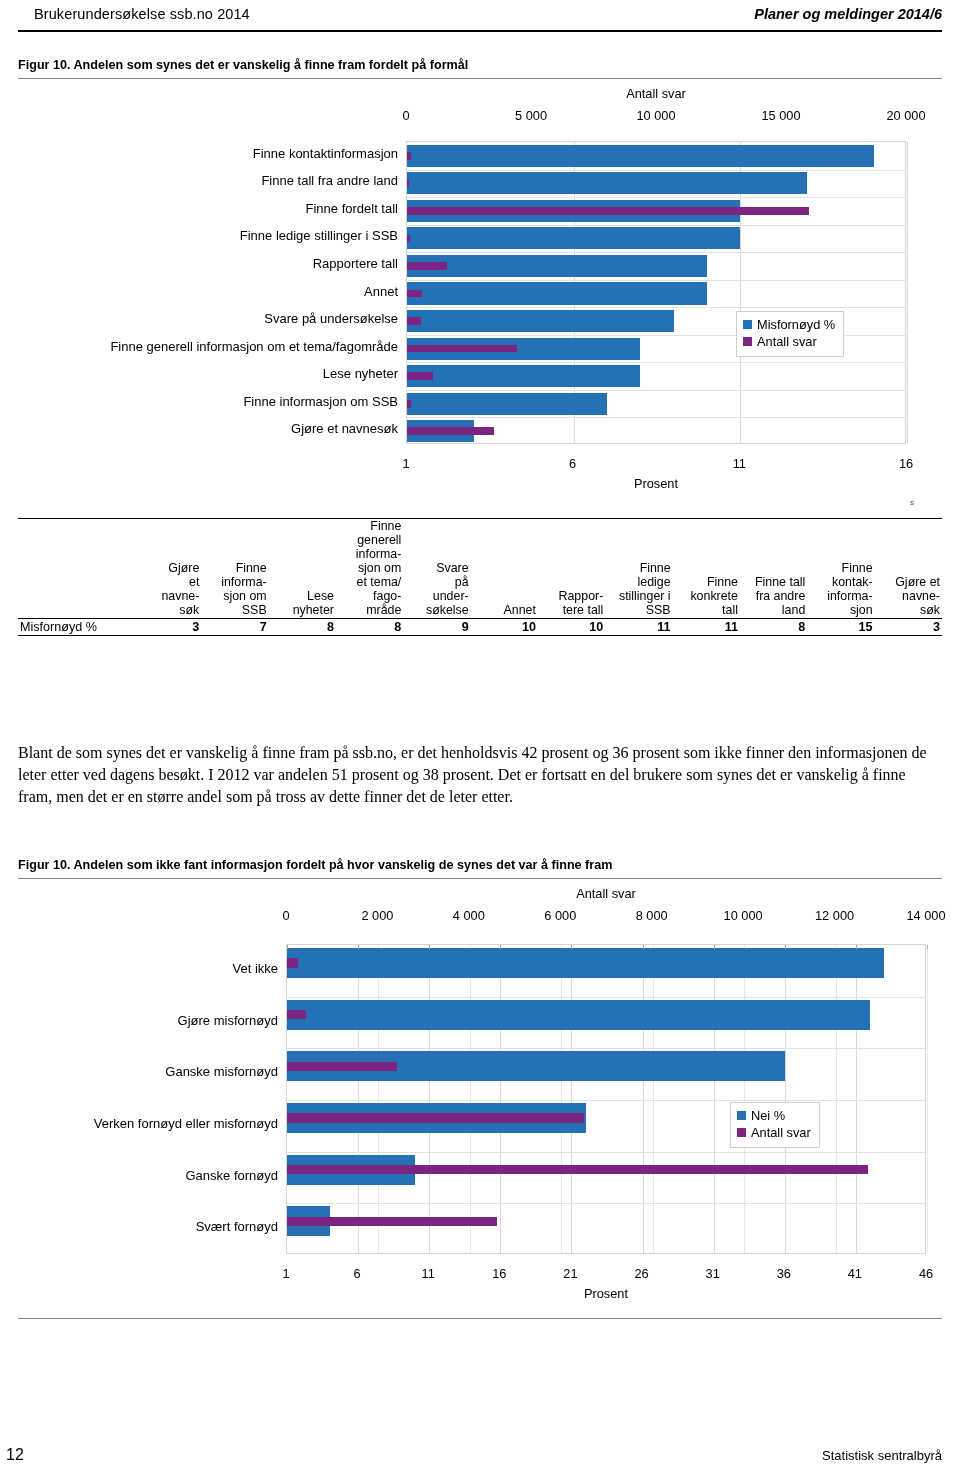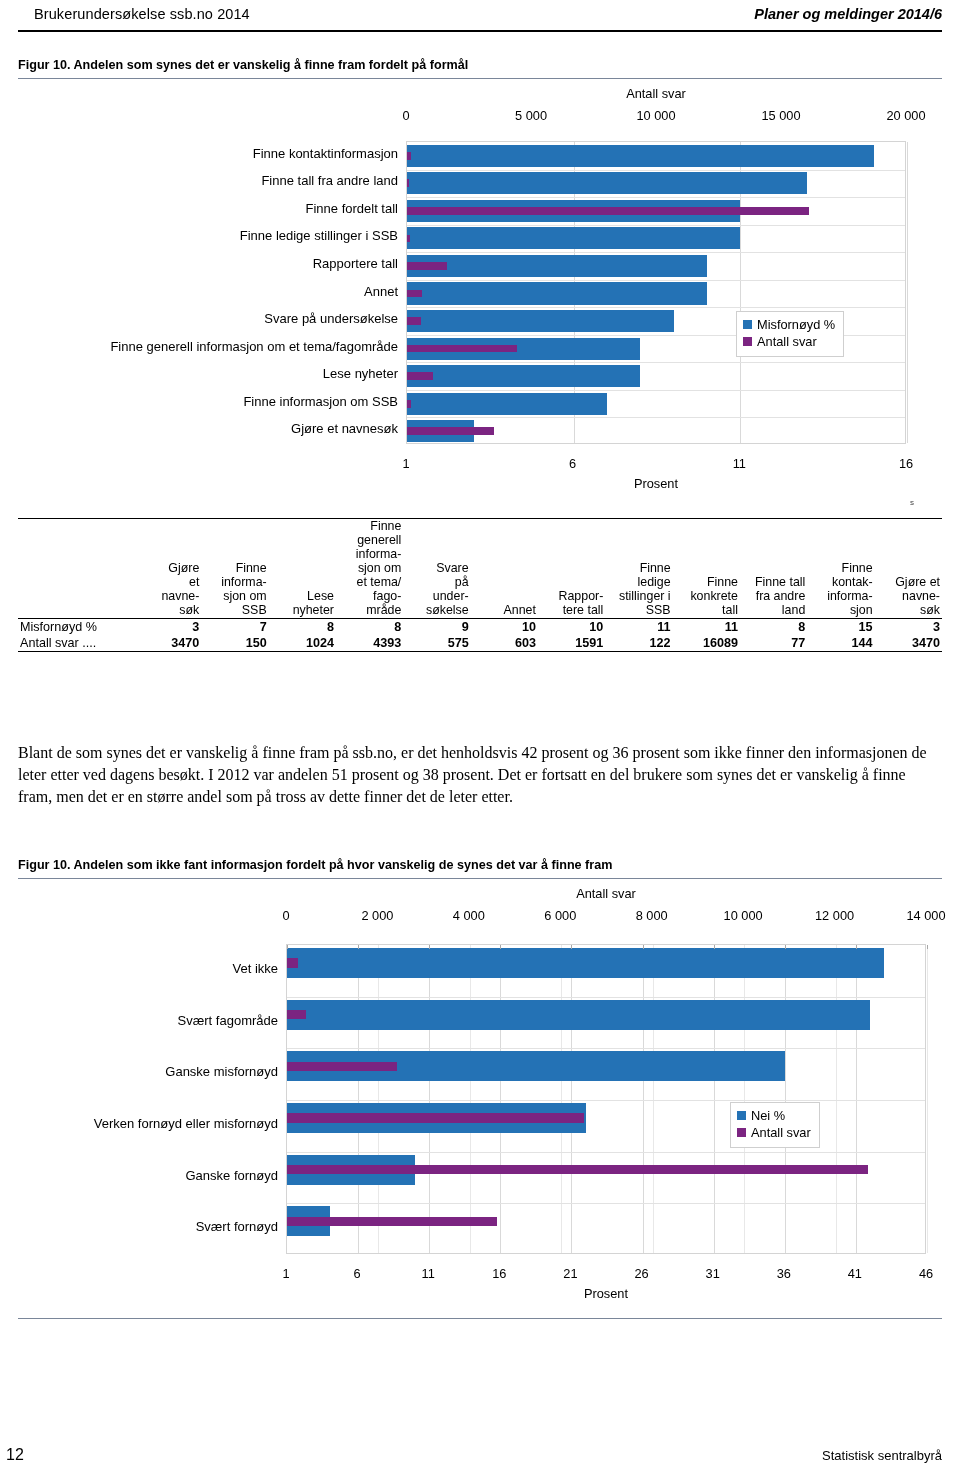--- a/index.html
+++ b/index.html
@@ -175,35 +175,20 @@
             <td>8</td>
             <td>8</td>
             <td>9</td>
             <td>10</td>
             <td>10</td>
             <td>11</td>
             <td>11</td>
             <td>8</td>
             <td>15</td>
             <td>3</td>
-          </tr>
-          <tr>
-            <td class="stub" style="width: 112px;">Antall svar ....</td>
-            <td>3470</td>
-            <td>150</td>
-            <td>1024</td>
-            <td>4393</td>
-            <td>575</td>
-            <td>603</td>
-            <td>1591</td>
-            <td>122</td>
-            <td>16089</td>
-            <td>77</td>
-            <td>144</td>
-            <td>3470</td>
           </tr>
         </tbody>
     </table>
     <div class="rule-bot"></div>
   </div>
 
   <div class="para" style="top:742px;">Blant de som synes det er vanskelig å finne fram på ssb.no, er det henholdsvis 42 prosent og 36 prosent som ikke finner den informasjonen de leter etter ved dagens besøkt. I 2012 var andelen 51 prosent og 38 prosent. Det er fortsatt en del brukere som synes det er vanskelig å finne fram, men det er en større andel som på tross av dette finner det de leter etter.</div>
 
   <div class="figcap" style="top:858px;">Figur 10. Andelen som ikke fant informasjon fordelt på hvor vanskelig de synes det var å finne fram</div>
   <div class="rule-thin" style="top:878px;"></div>
@@ -257,21 +242,21 @@
         <div class="tickmark" style="left: 142.222px; top: 0px; height: 4px;"></div>
         <div class="tickmark" style="left: 213.333px; top: 0px; height: 4px;"></div>
         <div class="tickmark" style="left: 284.444px; top: 0px; height: 4px;"></div>
         <div class="tickmark" style="left: 355.556px; top: 0px; height: 4px;"></div>
         <div class="tickmark" style="left: 426.667px; top: 0px; height: 4px;"></div>
         <div class="tickmark" style="left: 497.778px; top: 0px; height: 4px;"></div>
         <div class="tickmark" style="left: 568.889px; top: 0px; height: 4px;"></div>
         <div class="tickmark" style="left: 640px; top: 0px; height: 4px;"></div>
       </div>
       <div class="catlabel" style="top: 76.8333px; left: 0px; width: 260px;">Vet ikke</div>
-      <div class="catlabel" style="top: 128.5px; left: 0px; width: 260px;">Svært fagområde</div>
+      <div class="catlabel" style="top: 128.5px; left: 0px; width: 260px;">Gjøre misfornøyd</div>
       <div class="catlabel" style="top: 180.167px; left: 0px; width: 260px;">Ganske misfornøyd</div>
       <div class="catlabel" style="top: 231.833px; left: 0px; width: 260px;">Verken fornøyd eller misfornøyd</div>
       <div class="catlabel" style="top: 283.5px; left: 0px; width: 260px;">Ganske fornøyd</div>
       <div class="catlabel" style="top: 335.167px; left: 0px; width: 260px;">Svært fornøyd</div>
       <div class="tick" style="top: 382px; left: 228px; width: 80px; text-align: center;">1</div>
       <div class="tick" style="top: 382px; left: 299.111px; width: 80px; text-align: center;">6</div>
       <div class="tick" style="top: 382px; left: 370.222px; width: 80px; text-align: center;">11</div>
       <div class="tick" style="top: 382px; left: 441.333px; width: 80px; text-align: center;">16</div>
       <div class="tick" style="top: 382px; left: 512.444px; width: 80px; text-align: center;">21</div>
       <div class="tick" style="top: 382px; left: 583.556px; width: 80px; text-align: center;">26</div>

